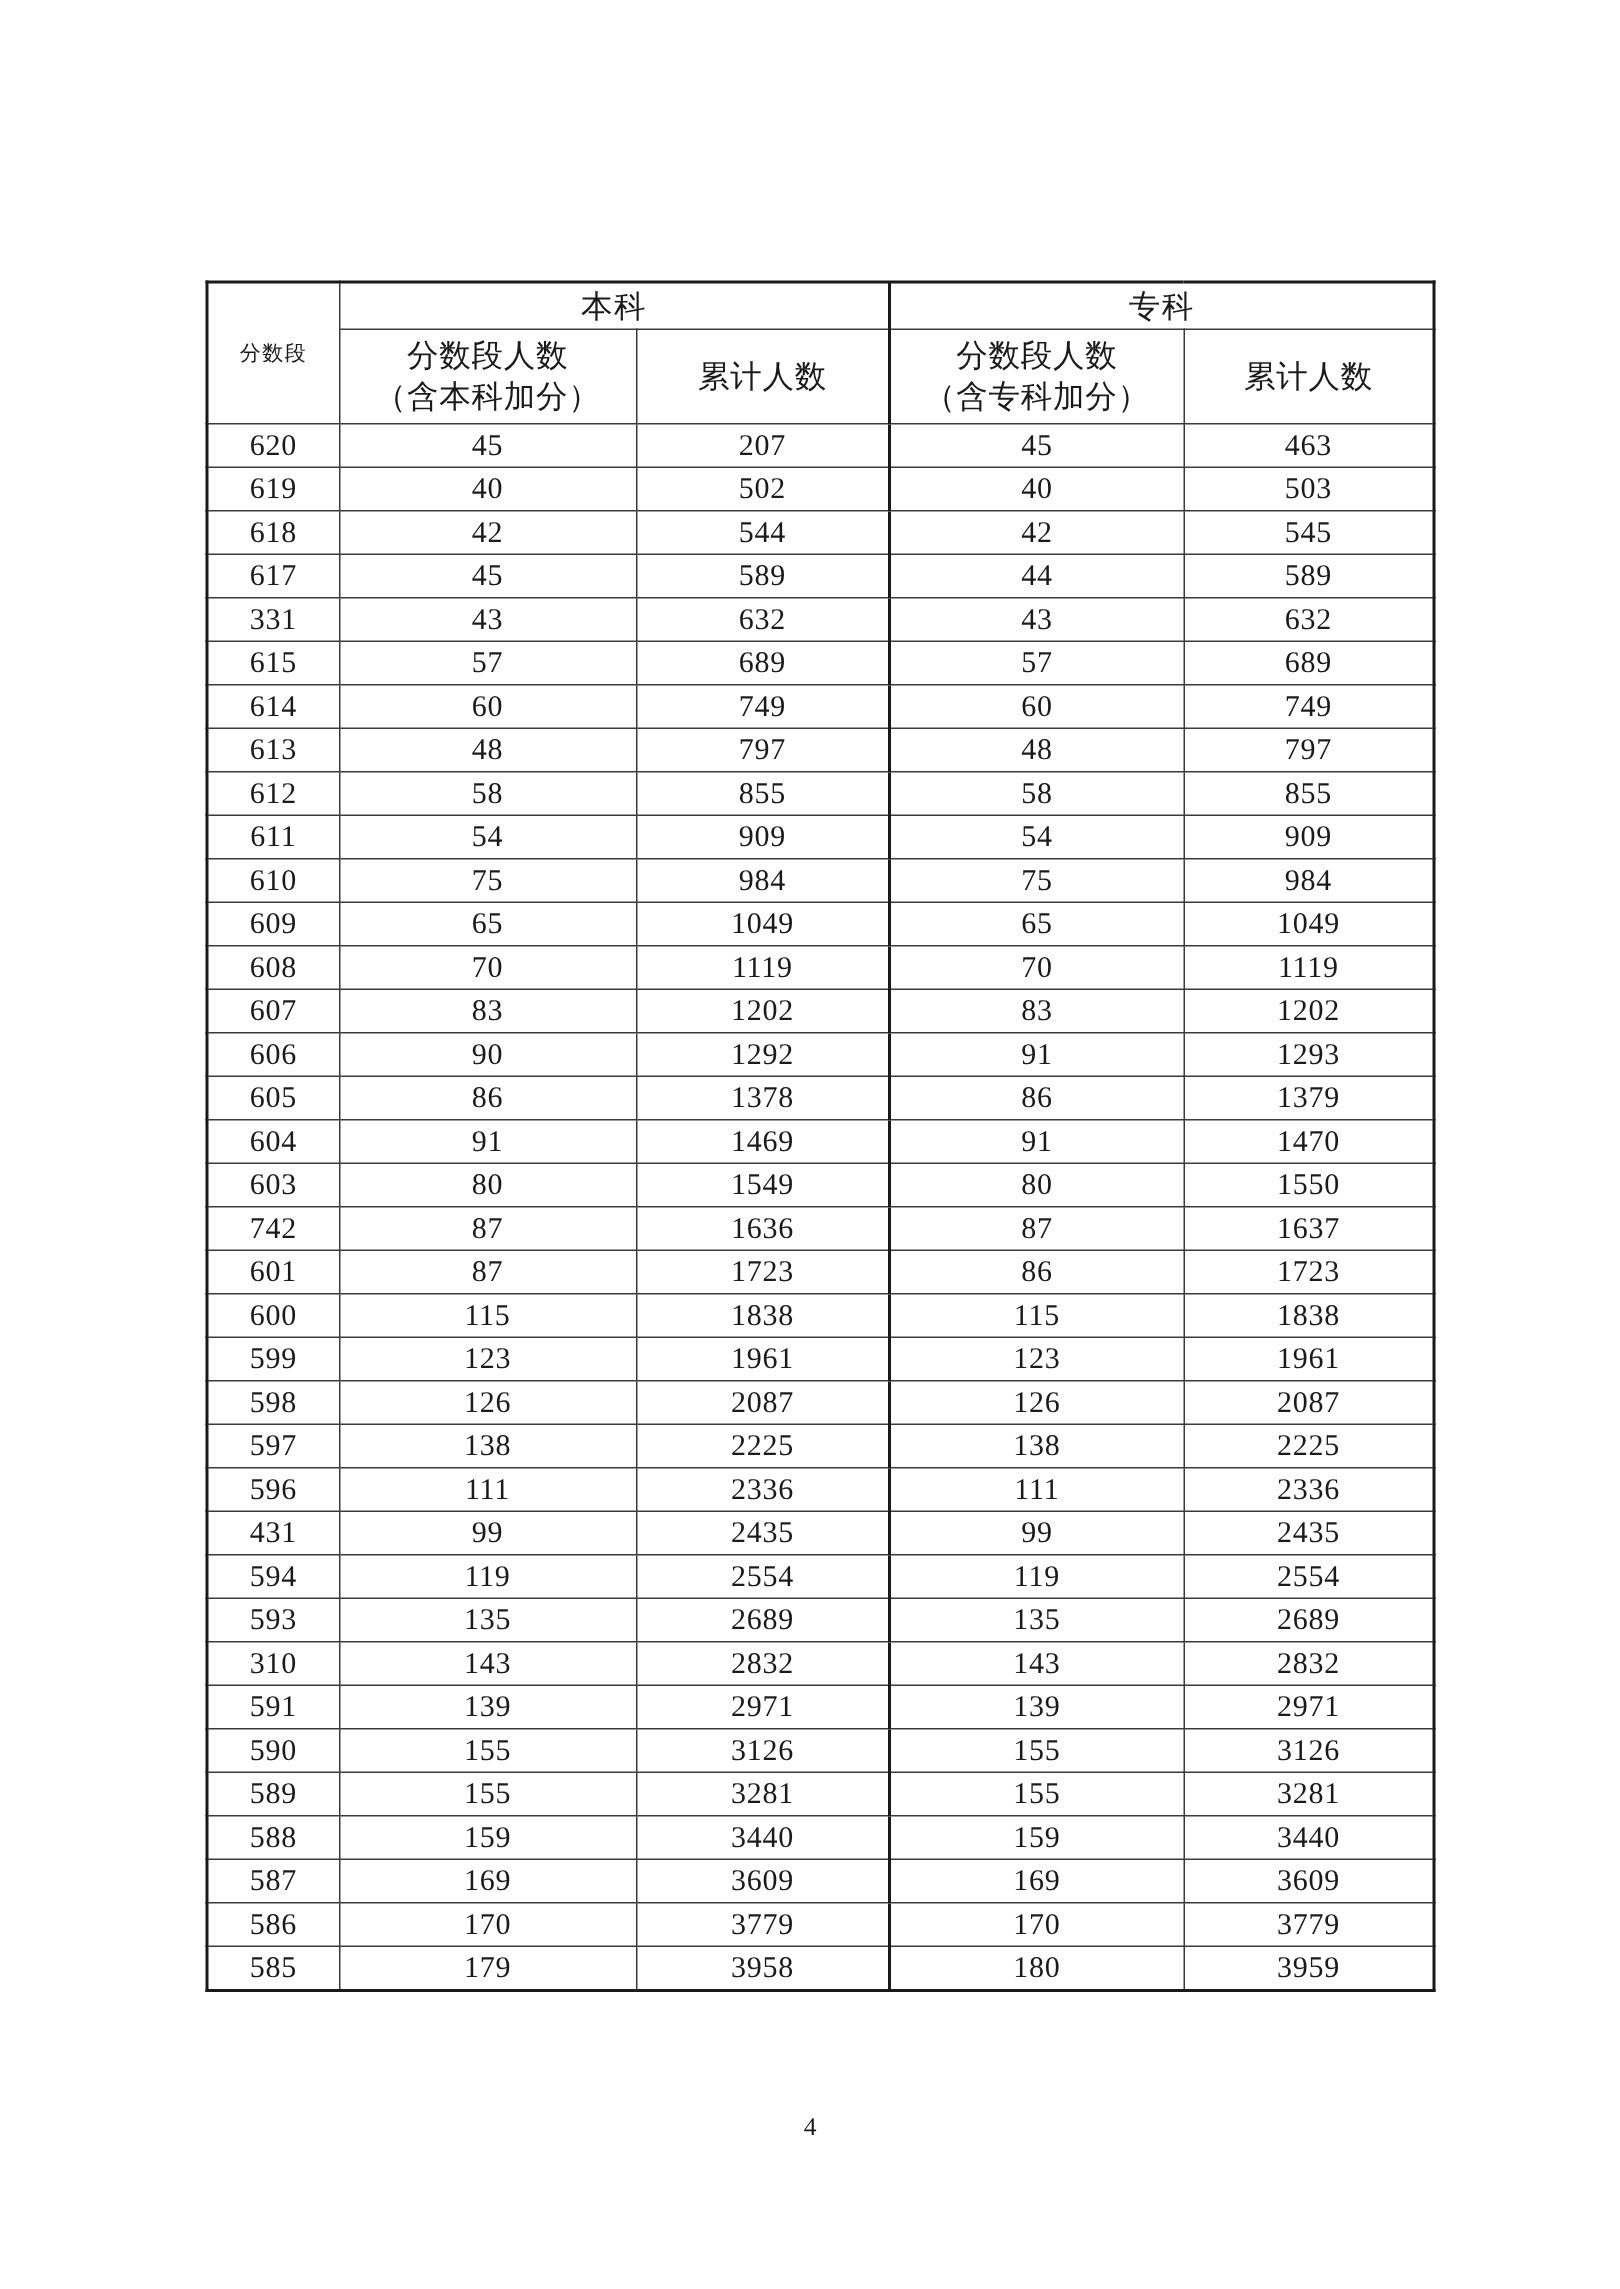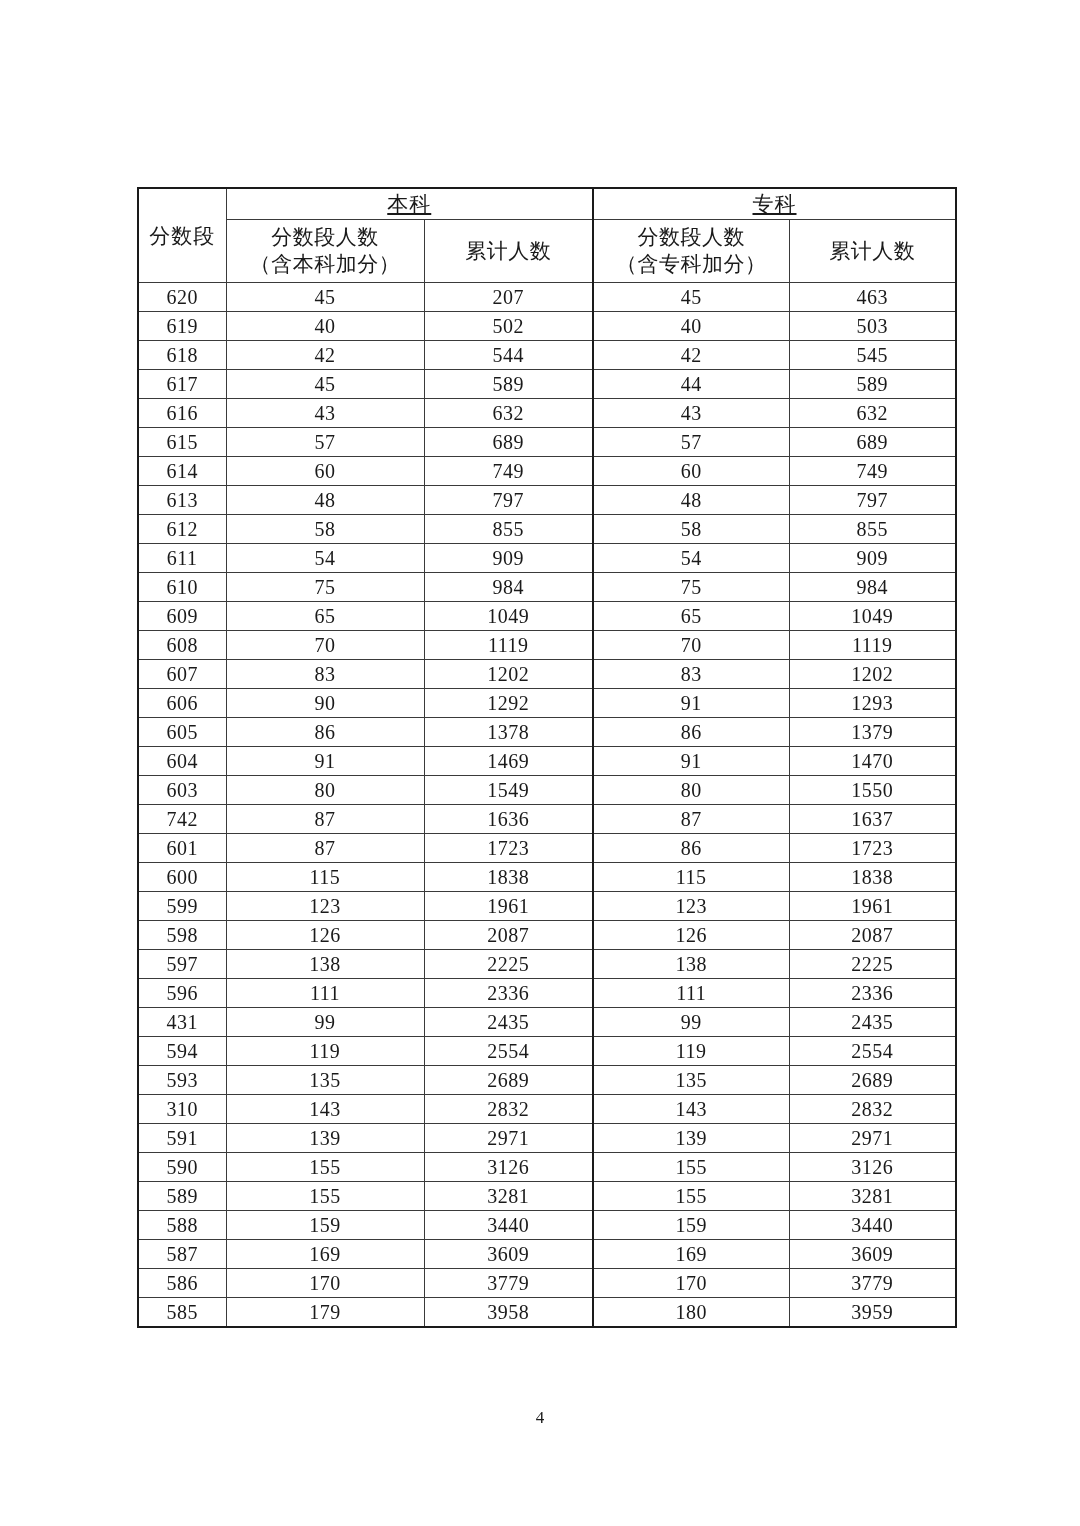--- a/index.html
+++ b/index.html
@@ -57,25 +57,24 @@
 
   
   .group-divider-left {
     border-right: 2px solid #1a1a1a !important;
   }
 
   th.group-head {
     height: 30px;
     font-size: 21px;
     letter-spacing: 1px;
-    text-decoration: underline;
   }
 
   th.score-head {
-    font-size: 21px;
+    font-size: 14px;
     letter-spacing: 1px;
   }
 
   th.sub-head {
     height: 62px;
     font-size: 21px;
     line-height: 1.28;
     letter-spacing: 0.5px;
   }
   th.sub-head .l1,
@@ -160,21 +159,21 @@
             <td class="cell">545</td>
           </tr>
           <tr>
             <td class="cell">617</td>
             <td class="cell">45</td>
             <td class="cell group-divider-left">589</td>
             <td class="cell">44</td>
             <td class="cell">589</td>
           </tr>
           <tr>
-            <td class="cell">616</td>
+            <td class="cell">331</td>
             <td class="cell">43</td>
             <td class="cell group-divider-left">632</td>
             <td class="cell">43</td>
             <td class="cell">632</td>
           </tr>
           <tr>
             <td class="cell">615</td>
             <td class="cell">57</td>
             <td class="cell group-divider-left">689</td>
             <td class="cell">57</td>

